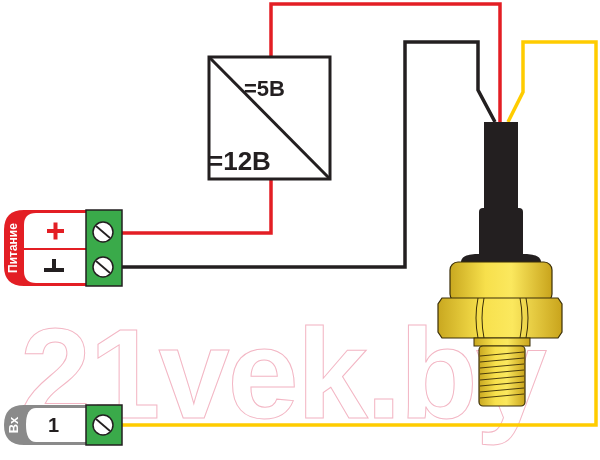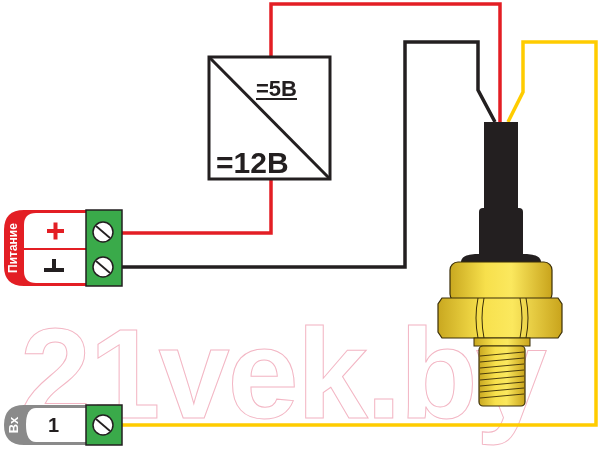--- a/index.html
+++ b/index.html
@@ -81,19 +81,19 @@
 
   <g>
     <path d="M24,405 L88,405 L88,445 L24,445 Q4,445 4,425 Q4,405 24,405 Z" fill="#8a8a8a"></path>
     <path d="M36,408 L86,408 L86,442 L36,442 Q26,442 26,425 Q26,408 36,408 Z" fill="#fff"></path>
     <rect x="86" y="405" width="36" height="40" fill="#3aaa4a" stroke="#231f20" stroke-width="1.5"></rect>
     <circle cx="103" cy="425" r="10" fill="#fff" stroke="#231f20" stroke-width="1.5"></circle>
     <line x1="96" y1="419" x2="110" y2="431" stroke="#231f20" stroke-width="1.8"></line>
   </g>
 </svg>
 
-<div class="lbl" style="left:256px;top:76px;font-size:22px;text-decoration:underline;">=5В</div>
-<div class="lbl" style="left:216px;top:146px;font-size:30px;">=12В</div>
+<div class="lbl" style="left:244px;top:76px;font-size:22px;">=5В</div>
+<div class="lbl" style="left:208px;top:146px;font-size:26px;">=12В</div>
 
 <div class="vert" style="left:-21px;top:240px;width:70px;height:16px;">Питание</div>
 
 <div class="vert" style="left:-1px;top:417px;width:30px;height:16px;font-size:13px;">Вх</div>
 <div class="lbl" style="left:48px;top:414px;font-size:20px;">1</div>
 
 </body></html>

